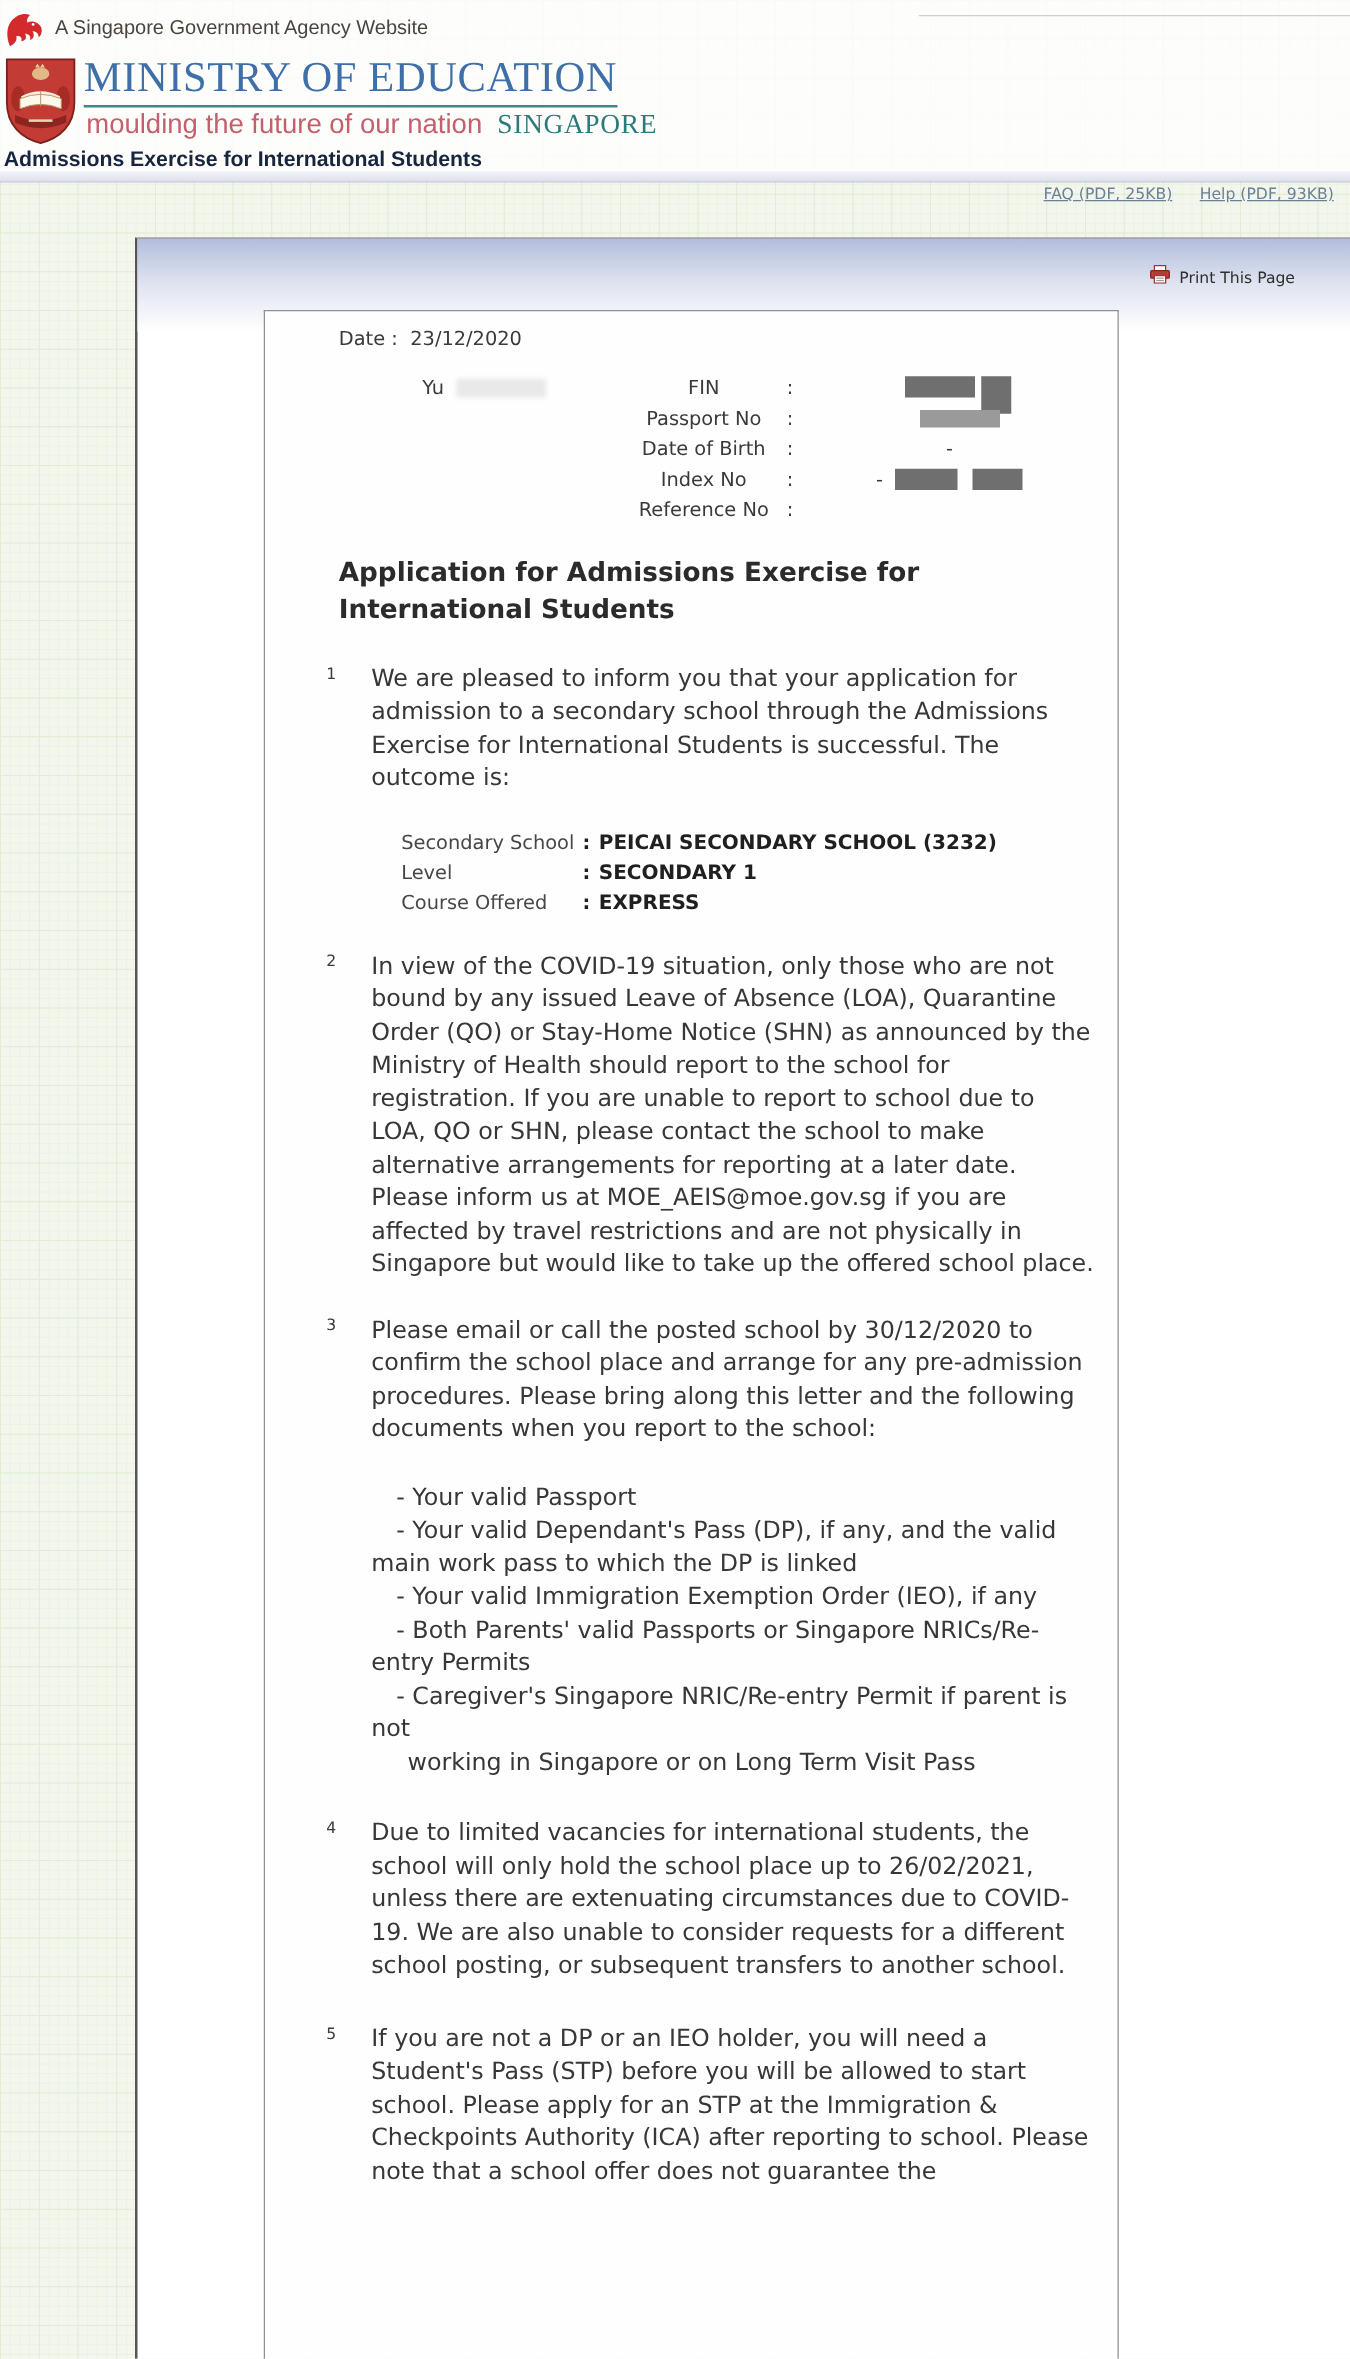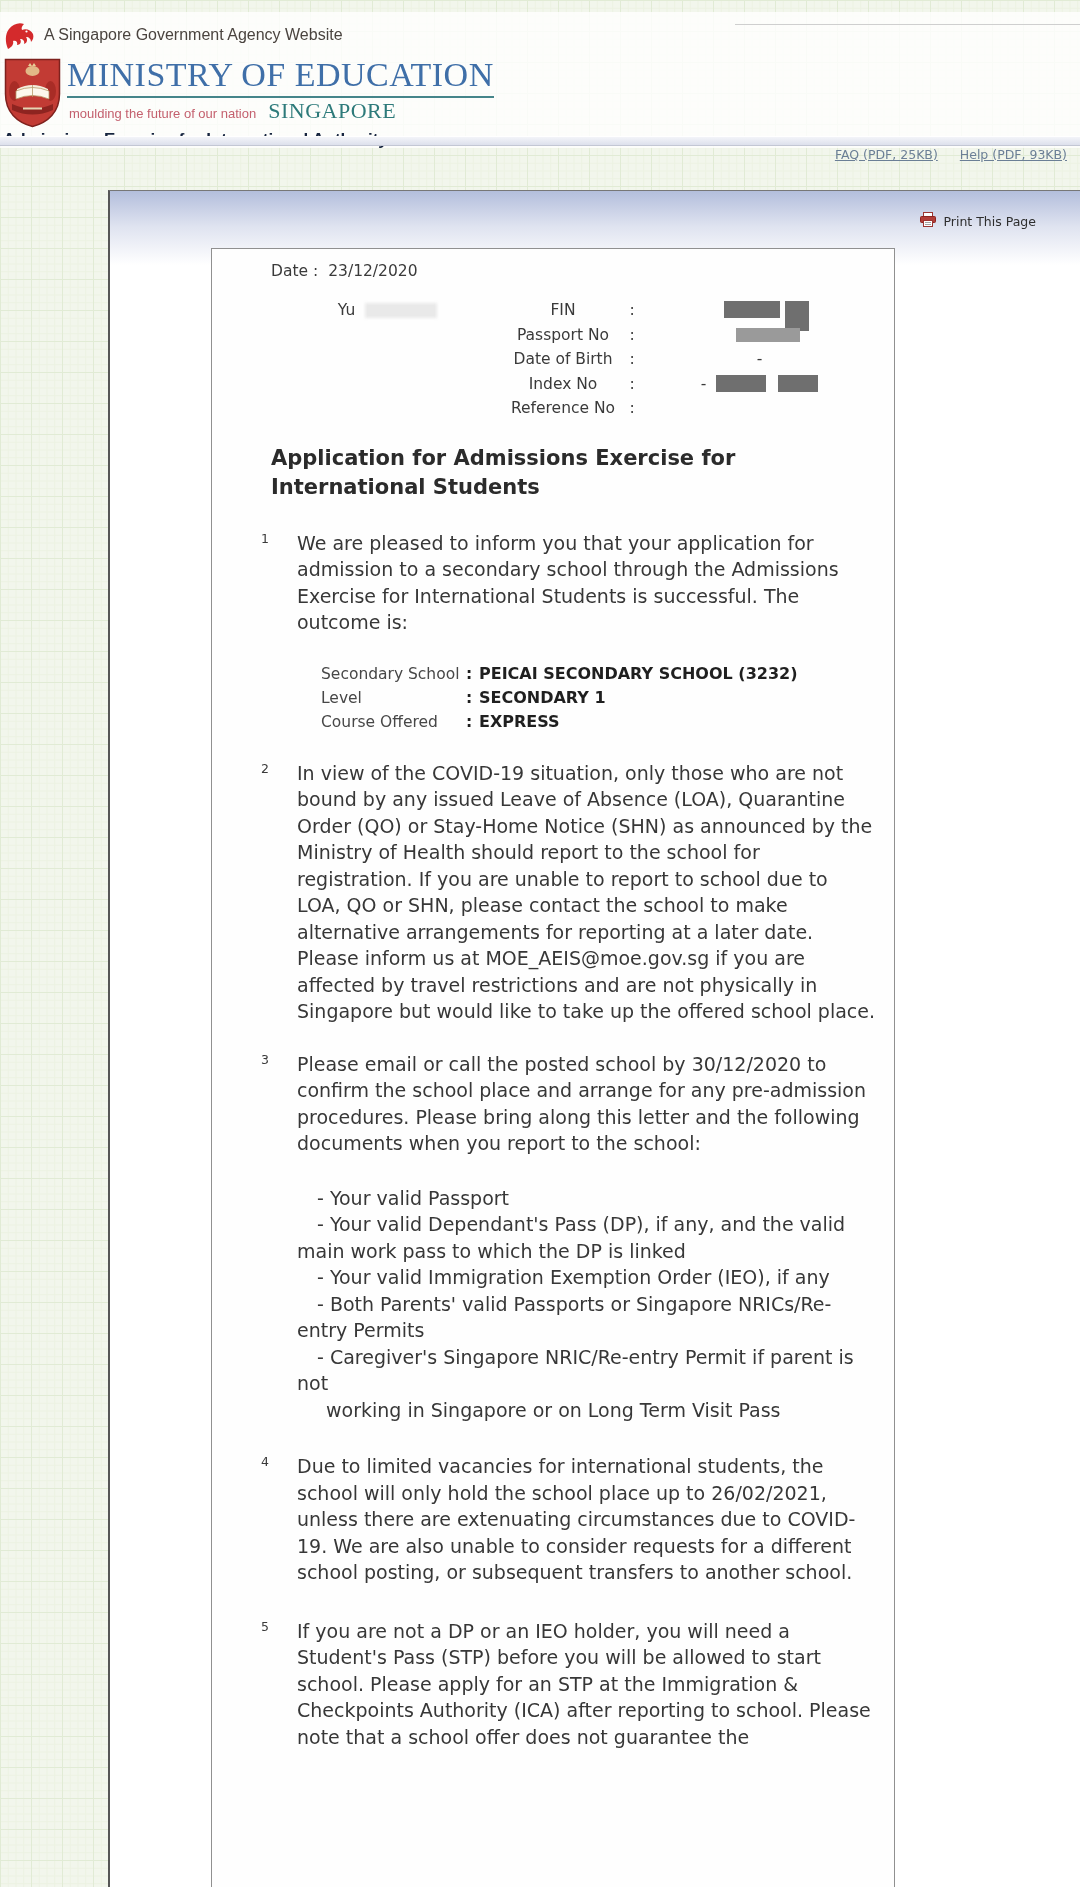--- a/index.html
+++ b/index.html
@@ -9,32 +9,32 @@
     font-family:"DejaVu Sans", sans-serif;
     background-color:#f2f6ec;
     background-image:
       linear-gradient(#e1ebd5 1px, transparent 1px),
       linear-gradient(90deg, #e1ebd5 1px, transparent 1px),
       linear-gradient(#ecf2e2 1px, transparent 1px),
       linear-gradient(90deg, #ecf2e2 1px, transparent 1px);
     background-size:31px 31px, 31px 31px, 7.75px 7.75px, 7.75px 7.75px;
   }
   
-  .masthead { position:absolute; top:12px; left:0; right:0; height:136px;
+  .masthead { position:absolute; top:0; left:0; right:0; height:136px;
     background:rgba(255,255,255,0.8);text-align:right; }
   .top-rule { position:absolute; top:12px; left:735px; right:0; height:1px; background:#cfcfcf; }
   .agency-row { position:absolute; top:8px; left:4px; display:flex; align-items:center; gap:8px; }
   .agency-row .txt { font-family:"Liberation Sans", sans-serif; font-size:16px; color:#4a443f; }
   .lion { width:32px; height:30px; display:inline-block; }
   .crest { position:absolute; top:46px; left:4px; width:57px; height:70px; }
   .moe-title { position:absolute; left:67px; top:44px;
     font-family:"Liberation Serif", serif; font-size:34px; letter-spacing:0.5px;
     color:#3f6fa8; border-bottom:2px solid #45858a; padding-bottom:2px; display:inline-block; }
   .moe-sub { position:absolute; left:69px; top:86px; white-space:nowrap; }
-  .tagline { font-family:"Liberation Sans", sans-serif; font-size:13px; color:#c4606e; }
+  .tagline { font-family:"Liberation Sans", sans-serif; font-size:22px; color:#c4606e; }
   .country { font-family:"Liberation Serif", serif; font-size:22px; color:#2d7a7a; margin-left:12px; letter-spacing:0.5px; }
   .section-title { position:absolute; left:3px; top:118px;
     font-family:"Liberation Sans", sans-serif; font-size:17px; font-weight:bold; color:#17253f; }
   .divider-bar { position:absolute; top:136px; left:0; right:0; height:10px;
     background:linear-gradient(#f3f4f9, #dde0ec);
     border-top:1px solid #ffffff; border-bottom:1px solid #c3c7d4; }
   .links-row { position:absolute; top:147px; right:13px; display:flex; gap:22px; }
   .doc-link { font-size:12.5px; color:#6b7f96; text-decoration:underline; cursor:pointer; }
   
   .panel { position:absolute; top:190px; left:108px; width:1032px; height:1697px;
@@ -101,21 +101,21 @@
       <path d="M12 33 Q28.5 26 45 33 L45 41 Q28.5 34 12 41 Z" fill="#fdf8ec" stroke="#b89a6a" stroke-width="0.8"></path>
       <path d="M28.5 27 V39" stroke="#b89a6a" stroke-width="0.8"></path>
       <path d="M8 46 Q28.5 55 49 46 L49 52 Q28.5 61 8 52 Z" fill="#8e2420"></path>
       <rect x="19" y="49.5" width="19" height="2" fill="#e5d6b4"></rect>
     </svg>
   </span>
   <span class="moe-title">MINISTRY OF EDUCATION</span>
   <div class="moe-sub">
     <span class="tagline">moulding the future of our nation</span><span class="country">SINGAPORE</span>
   </div>
-  <div class="section-title">Admissions Exercise for International Authority</div>
+  <div class="section-title">Admissions Exercise for International Students</div>
 </div>
 
 <div class="divider-bar"></div>
 
 <div class="links-row">
   <a class="doc-link">FAQ (PDF, 25KB)</a>
   <a class="doc-link">Help (PDF, 93KB)</a>
 </div>
 
 <div class="panel">

